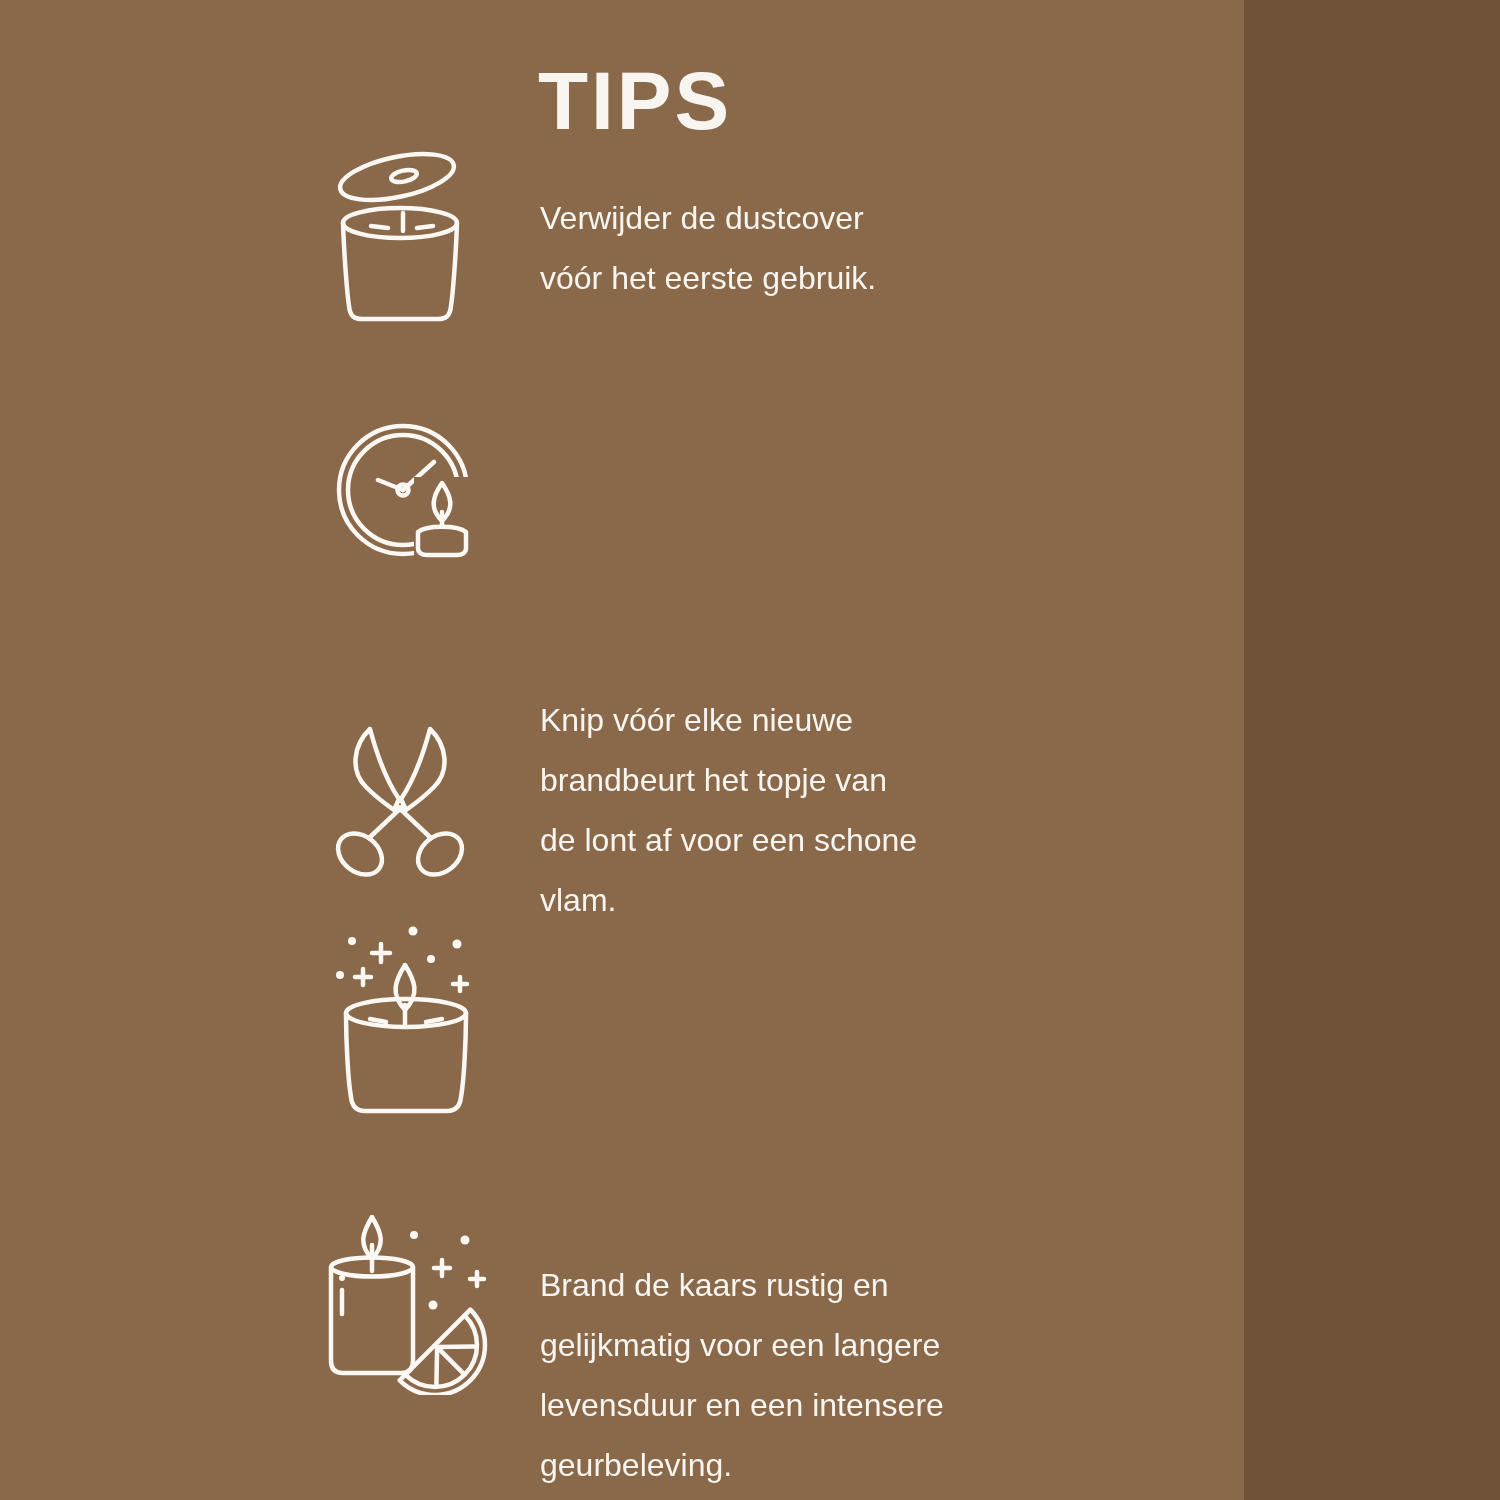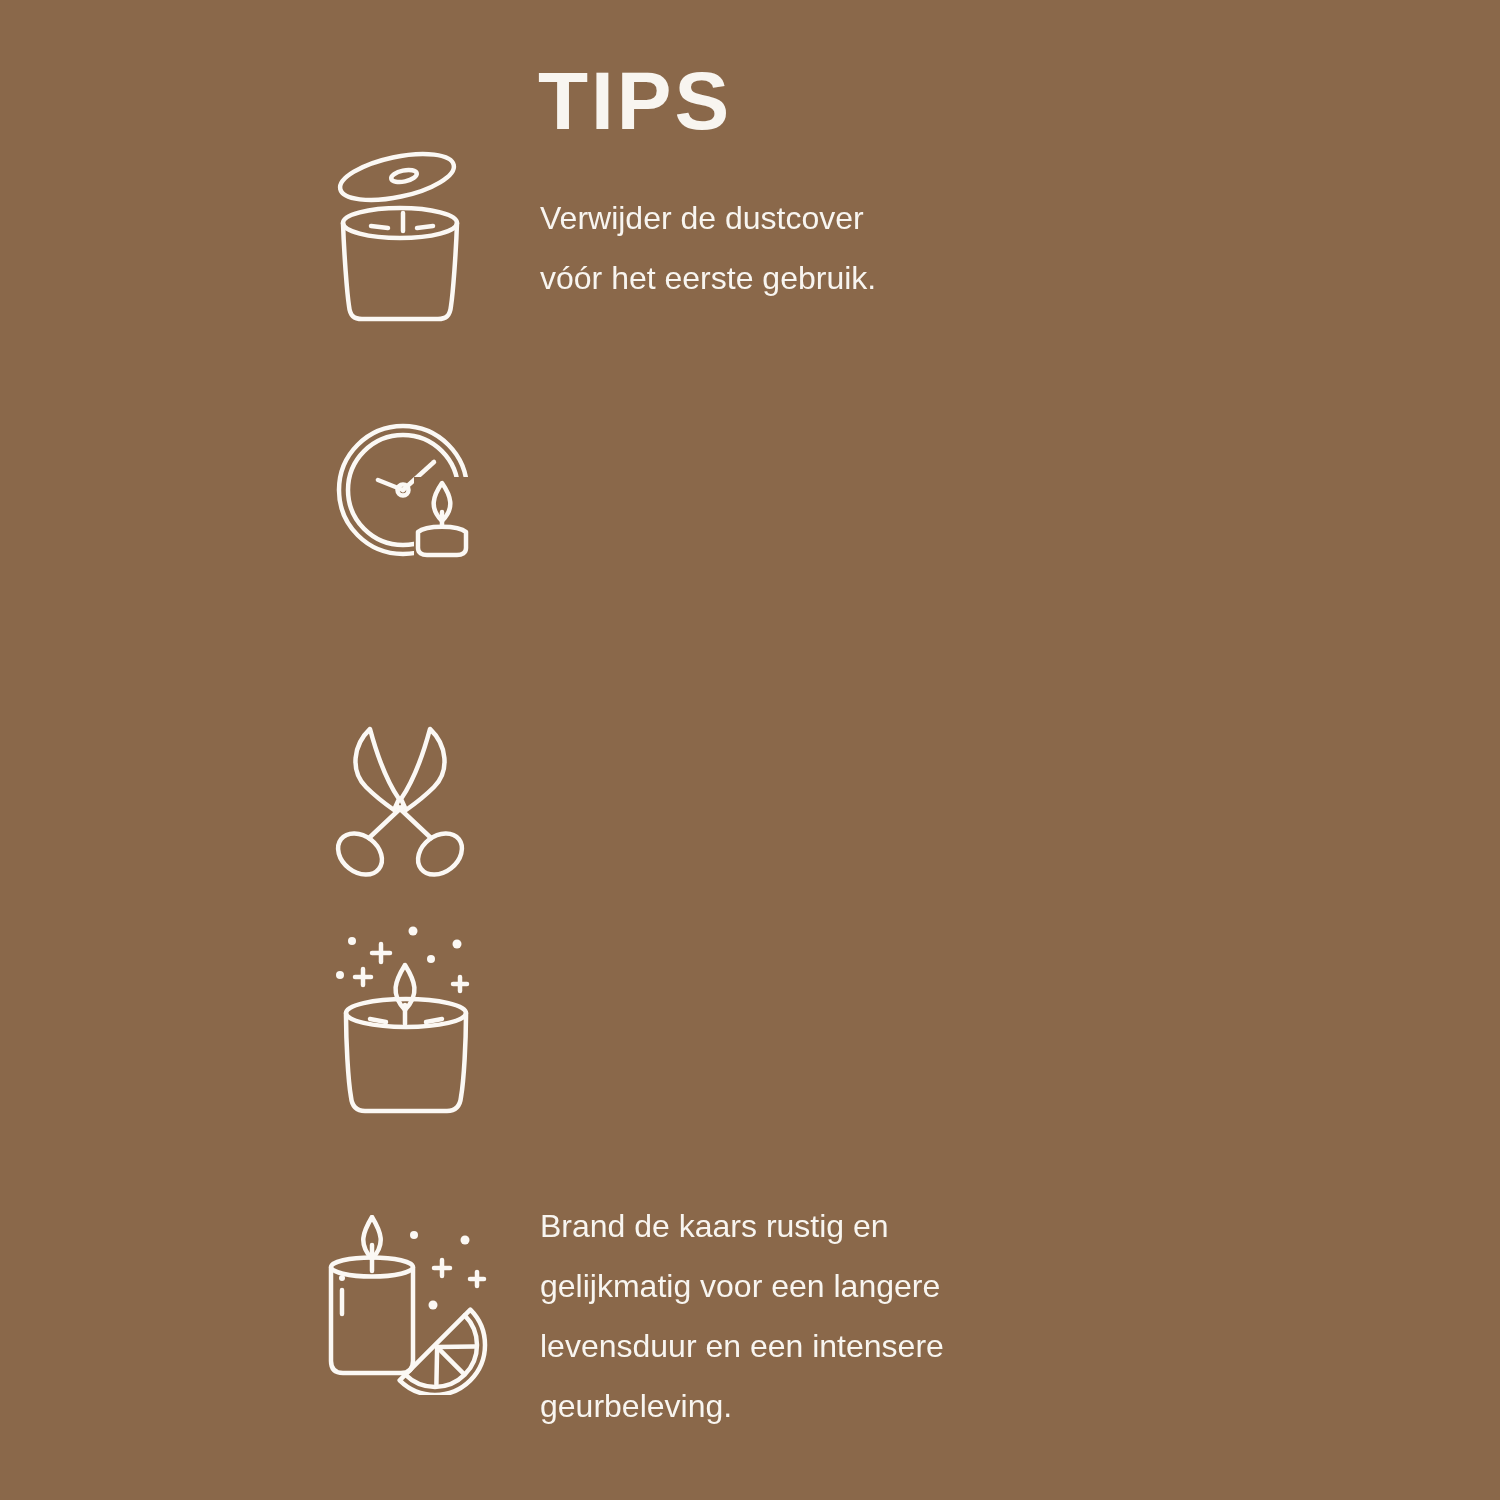--- a/index.html
+++ b/index.html
@@ -3,40 +3,40 @@
 <meta charset="utf-8">
 <style>
   :root{
     --bg:#8a684a;
     --text:#f8f5f0;
     --icon:#fbf8f4;
   }
   html,body{margin:0;padding:0;background:#6f5238;}
   .canvas{
     position:relative;
-    width:1500px;height:1500px;
+    width:1244px;height:1500px;
     background:var(--bg);
     overflow:hidden;
     font-family:"Liberation Sans",sans-serif;
   }
   .title{
     position:absolute;left:538px;top:60px;margin:0;
     font-weight:700;font-size:82px;line-height:1;
     letter-spacing:3px;color:var(--text);
   }
   .tip-text{
     position:absolute;left:540px;margin:0;width:700px;
     font-size:32px;line-height:60px;font-weight:400;
     color:var(--text);white-space:pre-line;
   }
   .t1{top:188px}
   .t2{top:352px}
   .t3{top:690px}
   .t4{top:971px}
-  .t5{top:1196px}
+  .t5{top:1255px}
   .icon{position:absolute;margin:0;color:var(--icon);}
   .icon svg{display:block;width:100%;height:100%;}
   .i1{left:333px;top:150px;width:135px;height:185px}
   .i2{left:335px;top:420px;width:140px;height:150px}
   .i3{left:333px;top:726px;width:145px;height:155px}
   .i4{left:333px;top:925px;width:150px;height:200px}
   .i5{left:325px;top:1215px;width:165px;height:180px}
   .stroke{fill:none;stroke:currentColor;stroke-width:4.5;stroke-linecap:round;stroke-linejoin:round;}
   .dot{fill:currentColor;stroke:none;}
   .mask{fill:var(--bg);stroke:none;}
@@ -87,20 +87,24 @@
       <g class="stroke">
         <path d="M37,3 C20,19 17,45 33,61 C41,69 51,77 61,84 L66,73 C55,57 44,29 37,3 Z"></path>
         <path d="M97,3 C114,19 117,45 101,61 C93,69 83,77 73,84 L68,73 C79,57 90,29 97,3 Z"></path>
         <line x1="64" y1="80" x2="98" y2="112"></line>
         <line x1="70" y1="80" x2="36" y2="112"></line>
         <ellipse cx="27" cy="128" rx="24" ry="18" transform="rotate(38 27 128)"></ellipse>
         <ellipse cx="107" cy="128" rx="24" ry="18" transform="rotate(-38 107 128)"></ellipse>
       </g>
     </svg>
   </figure>
+  <p class="tip-text t3">Knip vóór elke nieuwe
+brandbeurt het topje van
+de lont af voor een schone
+vlam.</p>
 
   <figure class="icon i4">
     <svg viewBox="0 0 150 200" xmlns="http://www.w3.org/2000/svg">
       <circle class="dot" cx="19" cy="16" r="4"></circle>
       <circle class="dot" cx="80" cy="6" r="4.5"></circle>
       <circle class="dot" cx="98" cy="34" r="4"></circle>
       <circle class="dot" cx="124" cy="19" r="4.5"></circle>
       <circle class="dot" cx="7" cy="50" r="4"></circle>
       <g class="stroke" stroke-width="4">
         <line x1="39" y1="28" x2="57" y2="28"></line>

